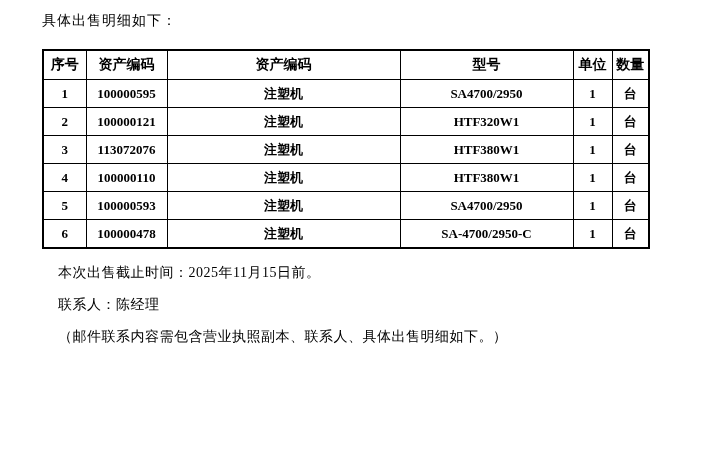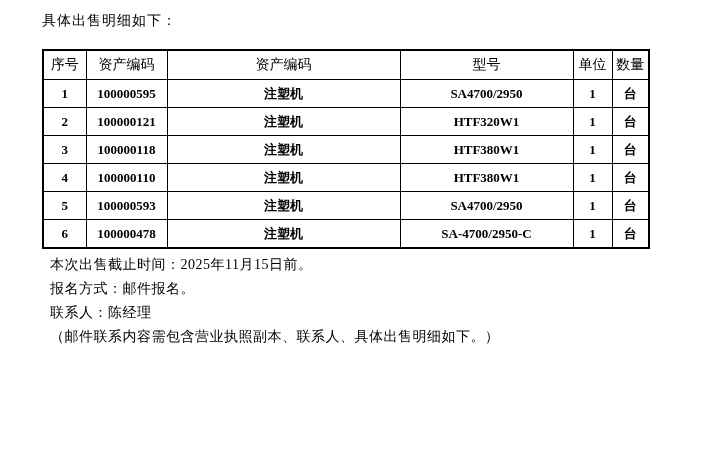--- a/index.html
+++ b/index.html
@@ -34,39 +34,39 @@
   table.sale-table td {
     border: 1px solid #000000;
     text-align: center;
     vertical-align: middle;
     padding: 0 2px;
     font-size: 13px;
     overflow: hidden;
     white-space: nowrap;
   }
   table.sale-table th {
-    font-weight: normal;
+    font-weight: bold;
     height: 28px;
     font-size: 14px;
   }
   table.sale-table td {
     height: 27px;
     font-weight: bold;
   }
   table.sale-table td.serial {
     font-weight: bold;
   }
   .col-serial   { width: 43px;  }
   .col-code     { width: 81px;  }
   .col-product  { width: 233px; }
   .col-model    { width: 173px; }
   .col-unit     { width: 39px;  }
   .col-qty      { width: 37px;  }
   .footer p {
-    margin: 8px;
+    margin: 16px;
     padding-left: 42px;
     font-size: 14px;
     line-height: 16px;
     letter-spacing: 0.5px;
   }
   .p-deadline { margin-top: 27px; }
   .p-signup   { margin-top: 12px; }
   .p-contact  { margin-top: 28px; }
   .p-email    { margin-top: 12px; }
   .p-note     { margin-top: 5px; padding-left: 75px; }
@@ -110,21 +110,21 @@
       <tr>
         <td class="serial">2</td>
         <td>100000121</td>
         <td>注塑机</td>
         <td>HTF320W1</td>
         <td>1</td>
         <td>台</td>
       </tr>
       <tr>
         <td class="serial">3</td>
-        <td>100000118</td>
+        <td>113072076</td>
         <td>注塑机</td>
         <td>HTF380W1</td>
         <td>1</td>
         <td>台</td>
       </tr>
       <tr>
         <td class="serial">4</td>
         <td>100000110</td>
         <td>注塑机</td>
         <td>HTF380W1</td>
@@ -145,18 +145,17 @@
         <td>注塑机</td>
         <td>SA-4700/2950-C</td>
         <td>1</td>
         <td>台</td>
       </tr>
     </tbody>
   </table>
 
   <div class="footer">
     <p class="p-deadline">本次出售截止时间：2025年11月15日前。</p>
-    <p class="p-signup">报名方式：邮件报名。</p>
     <p class="p-contact">联系人：陈经理</p>
     <p class="p-note">（邮件联系内容需包含营业执照副本、联系人、具体出售明细如下。）</p>
   </div>
 
 </div>
 
 </body></html>

